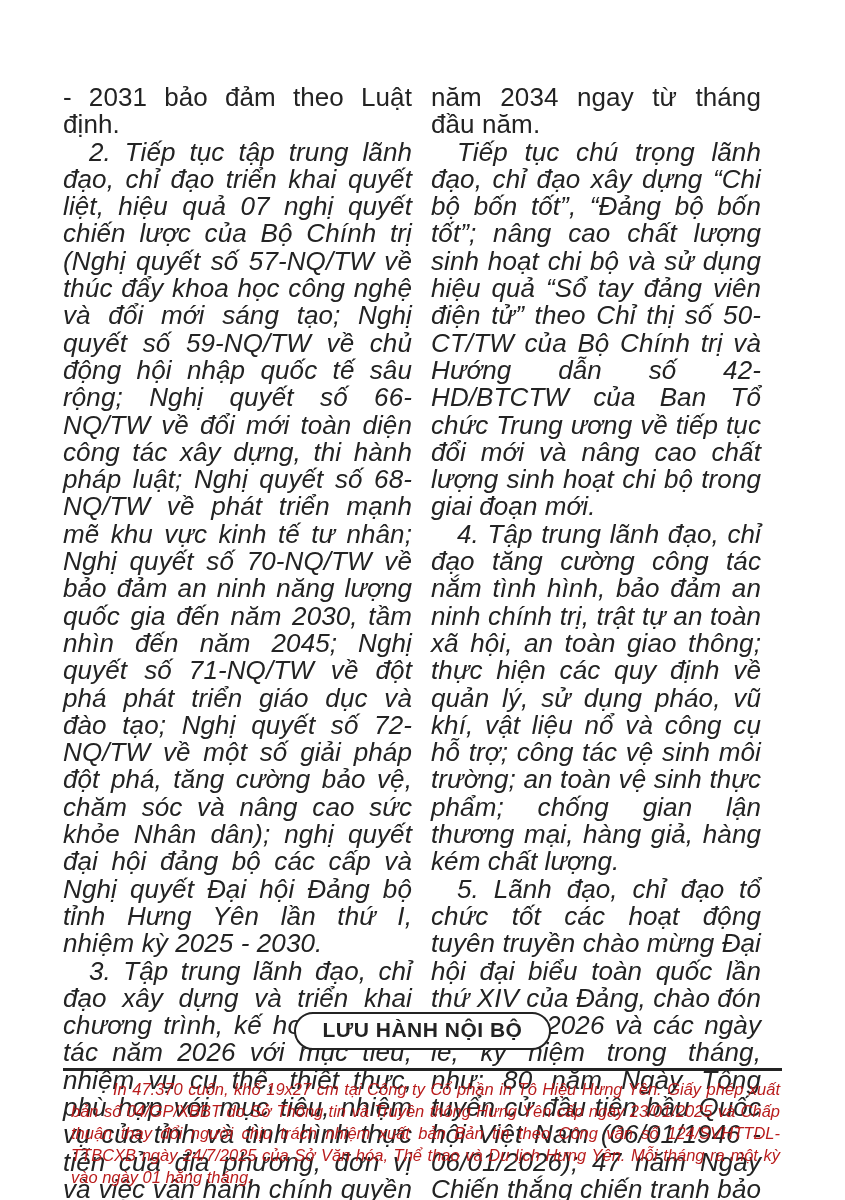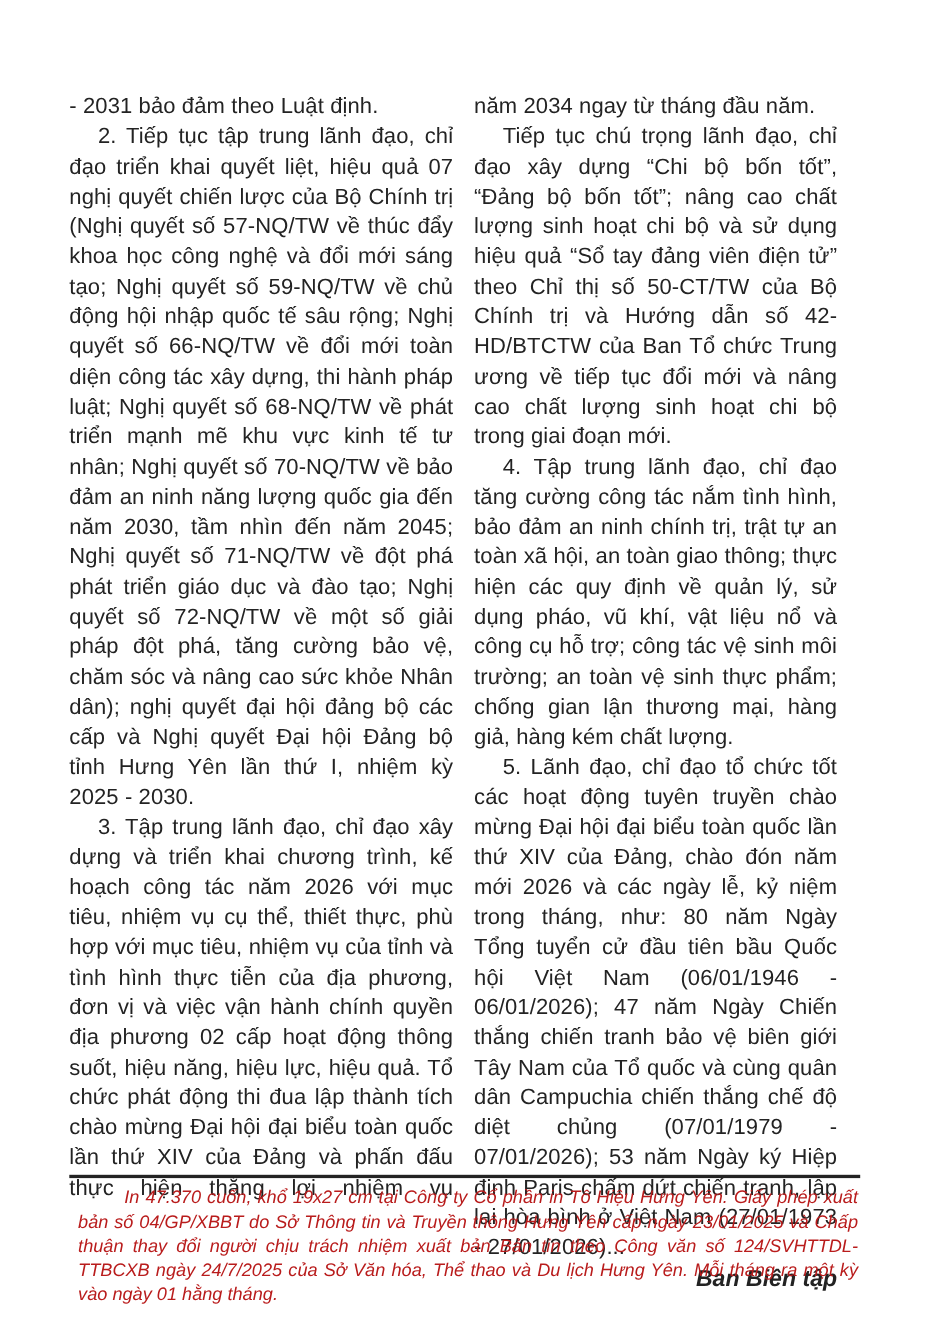--- a/index.html
+++ b/index.html
@@ -22,26 +22,26 @@
     left: 63px;
     width: 698px;
     display: flex;
     gap: 19px;
   }
   .col { flex: 0 0 auto; }
   .col-left  { width: 349px; }
   .col-right { width: 330px; }
   .para {
     margin: 0;
-    font-size: 20px;
+    font-size: 26px;
     line-height: 27.3px;
     text-align: justify;
     letter-spacing: 0.1px;
   }
-  .indent { text-indent: 26px; }
+  .indent { text-indent: 26px; font-style: italic; }
   .flow { text-align-last: justify; }
   .signature {
     margin: 0;
     font-size: 21px;
     line-height: 27.3px;
     text-align: right;
     font-weight: bold;
     font-style: italic;
   }
   .stamp-row {
@@ -97,18 +97,21 @@
     <div class="col col-right">
       <p class="para">năm 2034 ngay từ tháng đầu năm.</p>
       <p class="para indent">Tiếp tục chú trọng lãnh đạo, chỉ đạo xây dựng “Chi bộ bốn tốt”, “Đảng bộ bốn tốt”; nâng cao chất lượng sinh hoạt chi bộ và sử dụng hiệu quả “Sổ tay đảng viên điện tử” theo Chỉ thị số 50-CT/TW của Bộ Chính trị và Hướng dẫn số 42-HD/BTCTW của Ban Tổ chức Trung ương về tiếp tục đổi mới và nâng cao chất lượng sinh hoạt chi bộ trong giai đoạn mới.</p>
       <p class="para indent">4. Tập trung lãnh đạo, chỉ đạo tăng cường công tác nắm tình hình, bảo đảm an ninh chính trị, trật tự an toàn xã hội, an toàn giao thông; thực hiện các quy định về quản lý, sử dụng pháo, vũ khí, vật liệu nổ và công cụ hỗ trợ; công tác vệ sinh môi trường; an toàn vệ sinh thực phẩm; chống gian lận thương mại, hàng giả, hàng kém chất lượng.</p>
       <p class="para indent">5. Lãnh đạo, chỉ đạo tổ chức tốt các hoạt động tuyên truyền chào mừng Đại hội đại biểu toàn quốc lần thứ XIV của Đảng, chào đón năm mới 2026 và các ngày lễ, kỷ niệm trong tháng, như: 80 năm Ngày Tổng tuyển cử đầu tiên bầu Quốc hội Việt Nam (06/01/1946 - 06/01/2026); 47 năm Ngày Chiến thắng chiến tranh bảo vệ biên giới Tây Nam của Tổ quốc và cùng quân dân Campuchia chiến thắng chế độ diệt chủng (07/01/1979 - 07/01/2026); 53 năm Ngày ký Hiệp định Paris chấm dứt chiến tranh, lập lại hòa bình ở Việt Nam (27/01/1973 - 27/01/2026)...</p>
       <p class="signature">Ban Biên tập</p>
     </div>
 
   </div>
 
+  <div class="stamp-row">
+    <span class="stamp">LƯU HÀNH NỘI BỘ</span>
+  </div>
 
   <div class="colophon">
     <p class="colophon-text">In 47.370 cuốn, khổ 19x27 cm tại Công ty Cổ phần in Tô Hiệu Hưng Yên. Giấy phép xuất bản số 04/GP/XBBT do Sở Thông tin và Truyền thông Hưng Yên cấp ngày 23/01/2025 và Chấp thuận thay đổi người chịu trách nhiệm xuất bản Bản tin theo Công văn số 124/SVHTTDL-TTBCXB ngày 24/7/2025 của Sở Văn hóa, Thể thao và Du lịch Hưng Yên. Mỗi tháng ra một kỳ vào ngày 01 hằng tháng.</p>
   </div>
 
 </div>
 
 </body></html>

